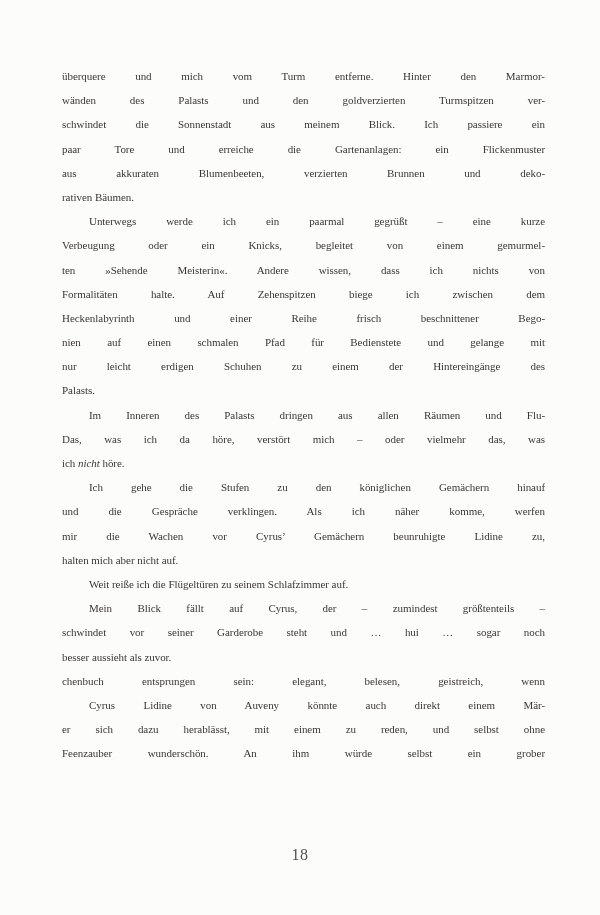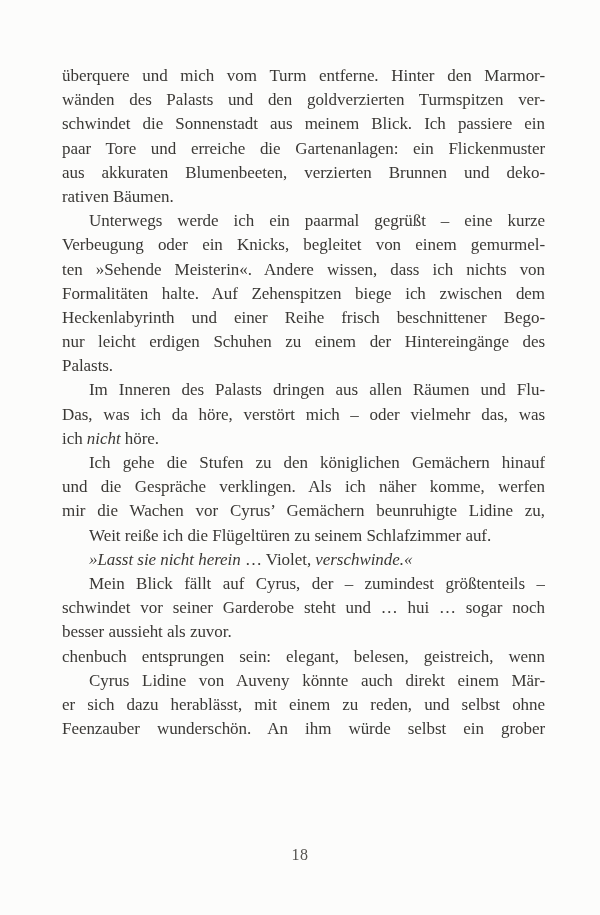--- a/index.html
+++ b/index.html
@@ -15,21 +15,21 @@
     height: 915px;
     background: #fcfcfb;
     font-family: "Liberation Serif", "DejaVu Serif", serif;
     color: #3a3835;
   }
   .text-block {
     position: absolute;
     left: 62px;
     top: 64px;
     width: 483px;
-    font-size: 17px;
+    font-size: 11px;
     line-height: 24.2px;
     letter-spacing: -0.05px;
   }
   .para { margin: 0; padding: 0; }
   .line {
     text-align: justify;
     text-align-last: left;
     white-space: normal;
     height: 24.2px;
     overflow: hidden;
@@ -60,38 +60,37 @@
         <div class="line just"><span>paar Tore und erreiche die Gartenanlagen: ein Flickenmuster</span></div>
         <div class="line just"><span>aus akkuraten Blumenbeeten, verzierten Brunnen und deko-</span></div>
         <div class="line"><span>rativen Bäumen.</span></div>
       </div>
       <div class="para">
         <div class="line just first-indent"><span>Unterwegs werde ich ein paarmal gegrüßt – eine kurze</span></div>
         <div class="line just"><span>Verbeugung oder ein Knicks, begleitet von einem gemurmel-</span></div>
         <div class="line just"><span>ten »Sehende Meisterin«. Andere wissen, dass ich nichts von</span></div>
         <div class="line just"><span>Formalitäten halte. Auf Zehenspitzen biege ich zwischen dem</span></div>
         <div class="line just"><span>Heckenlabyrinth und einer Reihe frisch beschnittener Bego-</span></div>
+        <div class="line just"><span>nien auf einen schmalen Pfad für Bedienstete und gelange mit</span></div>
         <div class="line just"><span>nur leicht erdigen Schuhen zu einem der Hintereingänge des</span></div>
         <div class="line"><span>Palasts.</span></div>
       </div>
       <div class="para">
         <div class="line just first-indent"><span>Im Inneren des Palasts dringen aus allen Räumen und Flu-</span></div>
         <div class="line just"><span>Das, was ich da höre, verstört mich – oder vielmehr das, was</span></div>
         <div class="line"><span>ich </span><i>nicht</i><span> höre.</span></div>
       </div>
       <div class="para">
         <div class="line just first-indent"><span>Ich gehe die Stufen zu den königlichen Gemächern hinauf</span></div>
         <div class="line just"><span>und die Gespräche verklingen. Als ich näher komme, werfen</span></div>
         <div class="line just"><span>mir die Wachen vor Cyrus’ Gemächern beunruhigte Lidine zu,</span></div>
+        <div class="line"><span>halten mich aber nicht auf.</span></div>
       </div>
       <div class="para">
         <div class="line first-indent"><span>Weit reiße ich die Flügeltüren zu seinem Schlafzimmer auf.</span></div>
-      </div>
-      <div class="para">
-        <div class="line first-indent"><i>»Lasst sie nicht herein</i><span> … Violet, </span><i>verschwinde.«</i></div>
       </div>
       <div class="para">
         <div class="line just first-indent"><span>Mein Blick fällt auf Cyrus, der – zumindest größtenteils –</span></div>
         <div class="line just"><span>schwindet vor seiner Garderobe steht und … hui … sogar noch</span></div>
         <div class="line"><span>besser aussieht als zuvor.</span></div>
       </div>
       <div class="para">
         <div class="line just"><span>chenbuch entsprungen sein: elegant, belesen, geistreich, wenn</span></div>
         <div class="line just first-indent"><span>Cyrus Lidine von Auveny könnte auch direkt einem Mär-</span></div>
         <div class="line just"><span>er sich dazu herablässt, mit einem zu reden, und selbst ohne</span></div>

